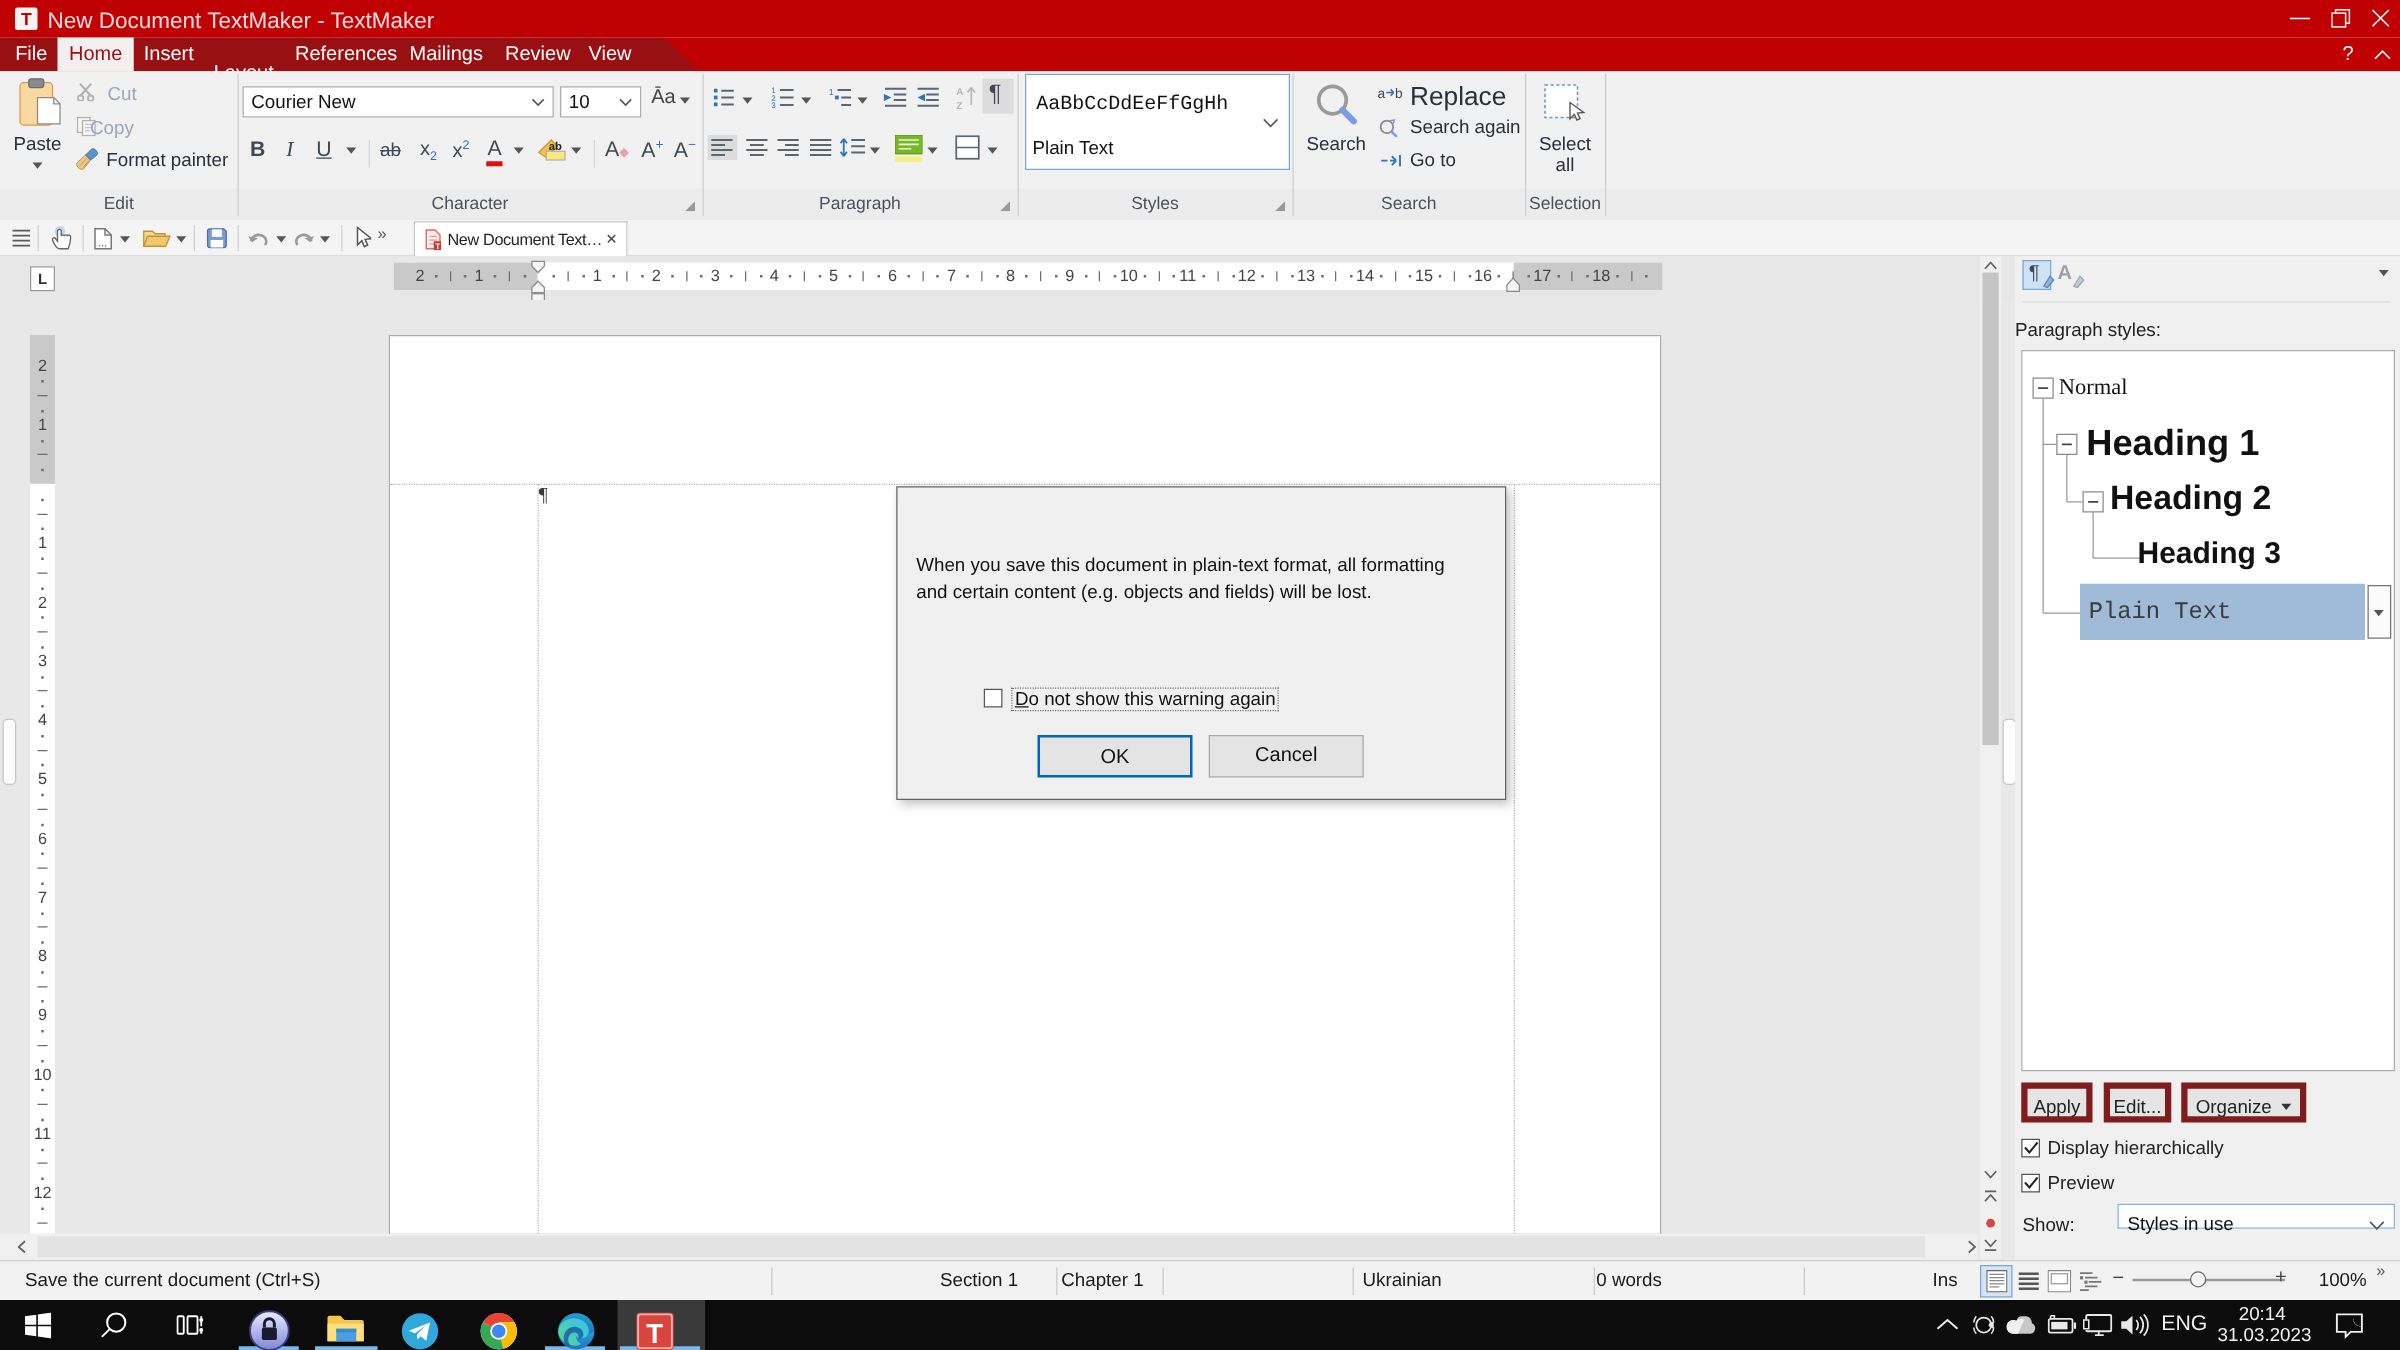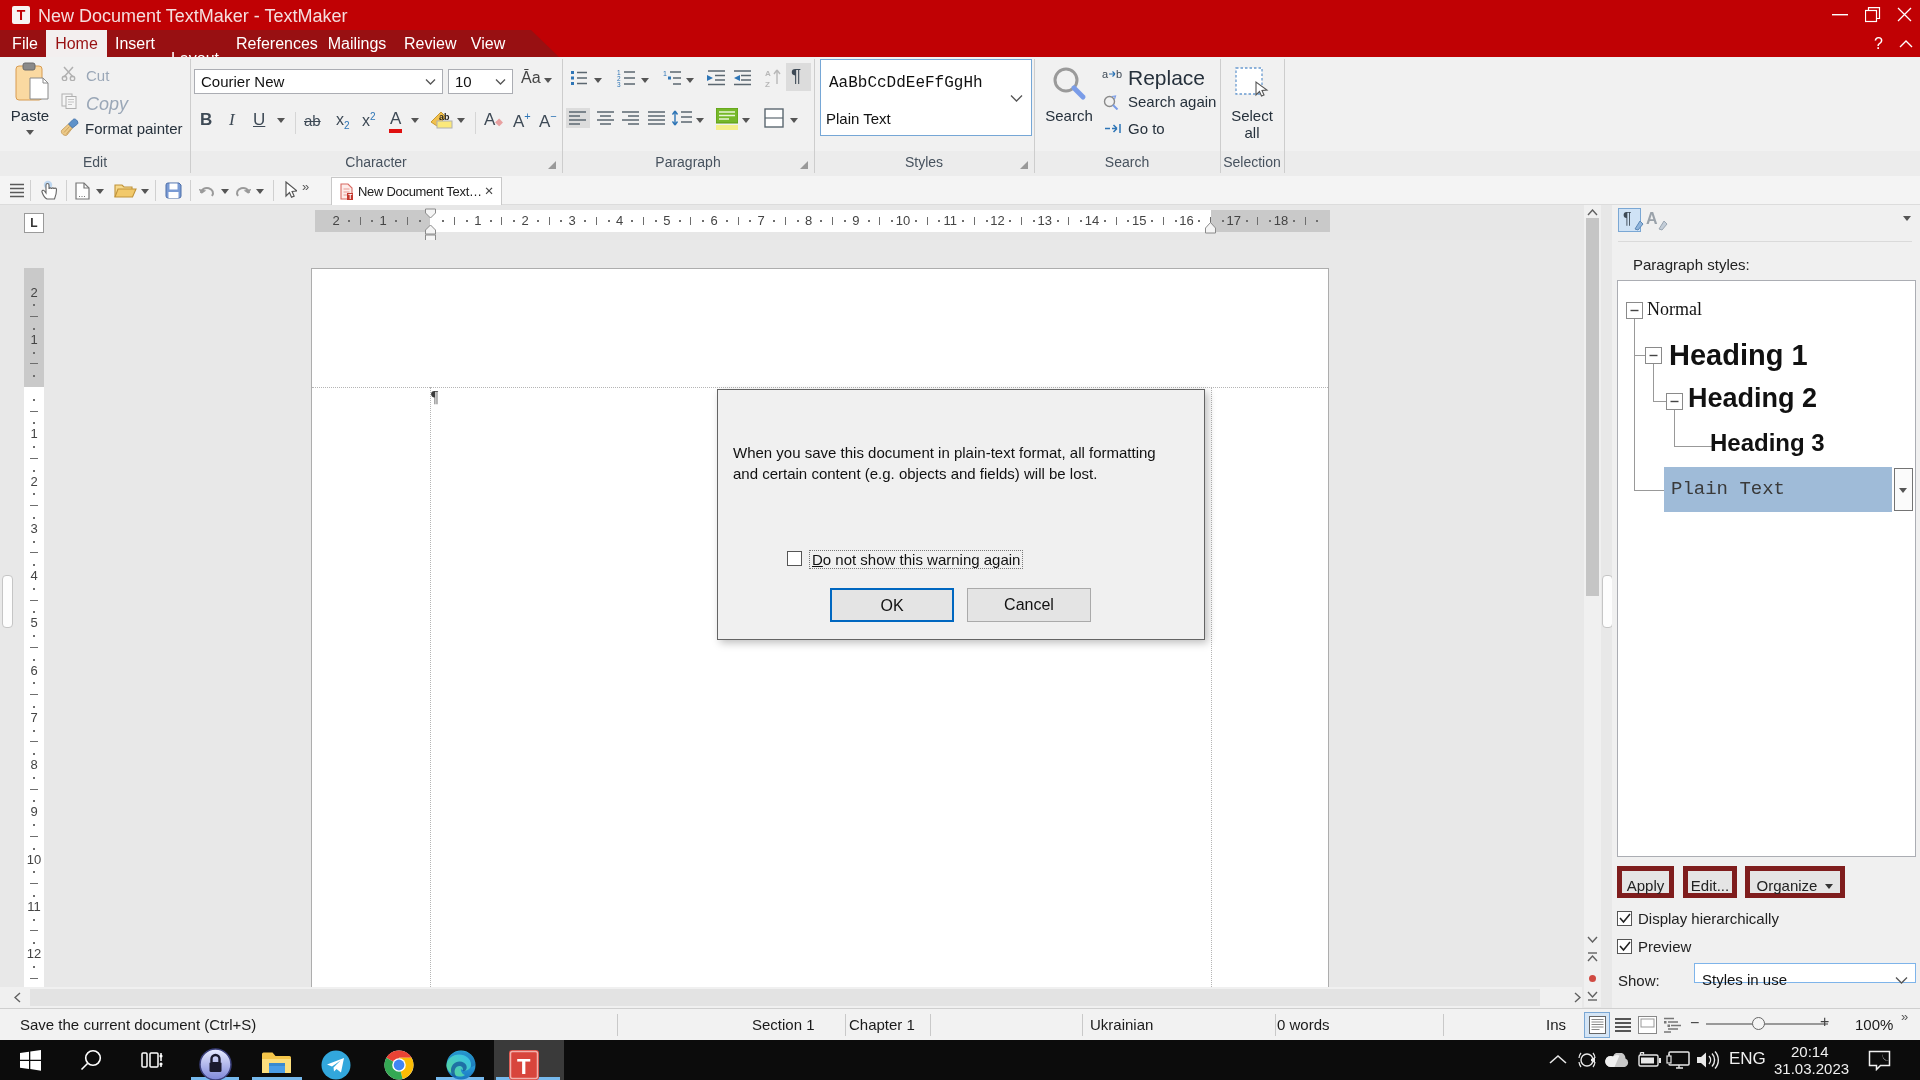--- a/index.html
+++ b/index.html
@@ -149,21 +149,21 @@
       <path d="M3 1 L12 11 M12 1 L3 11" stroke="#b0b0b0" stroke-width="1.5" fill="none"></path>
       <circle cx="3.5" cy="12.5" r="2.2" fill="none" stroke="#b0b0b0" stroke-width="1.4"></circle>
       <circle cx="11.5" cy="12.5" r="2.2" fill="none" stroke="#b0b0b0" stroke-width="1.4"></circle>
     </svg>
     <div class="abs ribtxt gray" style="left:86px;top:10px;font-size:15px;">Cut</div>
     <svg class="abs" style="left:61px;top:36px" width="18" height="16">
       <rect x="1" y="1" width="10" height="12" fill="#f5f5f5" stroke="#b0b0b0"></rect>
       <rect x="5" y="3.5" width="10" height="12" fill="#f5f5f5" stroke="#b0b0b0"></rect>
       <path d="M7 6.5 h6 M7 9 h6 M7 11.5 h4" stroke="#c5c5c5" stroke-width="1"></path>
     </svg>
-    <div class="abs ribtxt gray" style="left:86px;top:37px;font-size:18px;font-style:italic;">Copy</div>
+    <div class="abs ribtxt gray" style="left:72px;top:37px;font-size:15px;">Copy</div>
     <svg class="abs" style="left:60px;top:61px" width="20" height="18">
       <path d="M1.5 12.5 L8.5 6 L12.5 10 L7 17 C4.5 18.5 0.5 15.5 1.5 12.5 Z" fill="#ecc987" stroke="#bf9350" stroke-width="0.8"></path>
       <path d="M4 14.5 L9.5 8.5 M6.5 16 L11 10.5" stroke="#bf9350" stroke-width="0.7"></path>
       <path d="M8.5 6 L13 1.5 C14 0.5 15.5 1 16.5 2 C17.5 3 18.5 5 17.5 6 L12.5 10 Z" fill="#5f92c9" stroke="#3d6da5" stroke-width="0.8"></path>
     </svg>
     <div class="abs ribtxt" style="left:85px;top:63px;font-size:15px;">Format painter</div>
 
     <div class="abs combobox" style="left:194px;top:12px;width:249px;height:25px;">
         <span style="position:absolute;left:6px;top:3px;font-size:15px;">Courier New</span>
         <svg style="position:absolute;right:6px;top:8px" width="11" height="8">
@@ -600,21 +600,21 @@
     <div style="position:absolute;left:11px;top:5px;font-size:16px;color:#3e4a56;">¶</div>
     <svg style="position:absolute;left:22px;top:15px" width="10" height="11">
         <path d="M1 9 L6 1 L9 4 L4 10 Z" fill="#8fb4dc" stroke="#5b87b5"></path>
       </svg>
     <div style="position:absolute;left:34px;top:5px;font-size:16px;color:#9aa2aa;font-weight:bold;">A</div>
     <svg style="position:absolute;left:46px;top:15px" width="10" height="11">
         <path d="M1 9 L6 1 L9 4 L4 10 Z" fill="#c3cdd8" stroke="#9aa6b2"></path>
       </svg>
     <div class="abs ddarrow" style="left:291px;top:11px;"></div>
     <div style="position:absolute;left:6px;top:36px;width:294px;height:1px;background:#dadada;"></div>
-    <div style="position:absolute;left:21px;top:51px;font-size:15px;color:#222;">Paragraph styles:</div>
+    <div style="position:absolute;left:0;top:51px;font-size:15px;color:#222;">Paragraph styles:</div>
     <div id="sblist">
 
       <div class="treeline" style="left:16px;top:38px;width:1px;height:171px;"></div>
       <div class="treeline" style="left:16px;top:74px;width:11px;height:1px;"></div>
       <div class="treeline" style="left:35px;top:82px;width:1px;height:38px;"></div>
       <div class="treeline" style="left:35px;top:120px;width:13px;height:1px;"></div>
       <div class="treeline" style="left:56px;top:128px;width:1px;height:37px;"></div>
       <div class="treeline" style="left:56px;top:165px;width:39px;height:1px;"></div>
       <div class="treeline" style="left:16px;top:209px;width:30px;height:1px;"></div>
 

